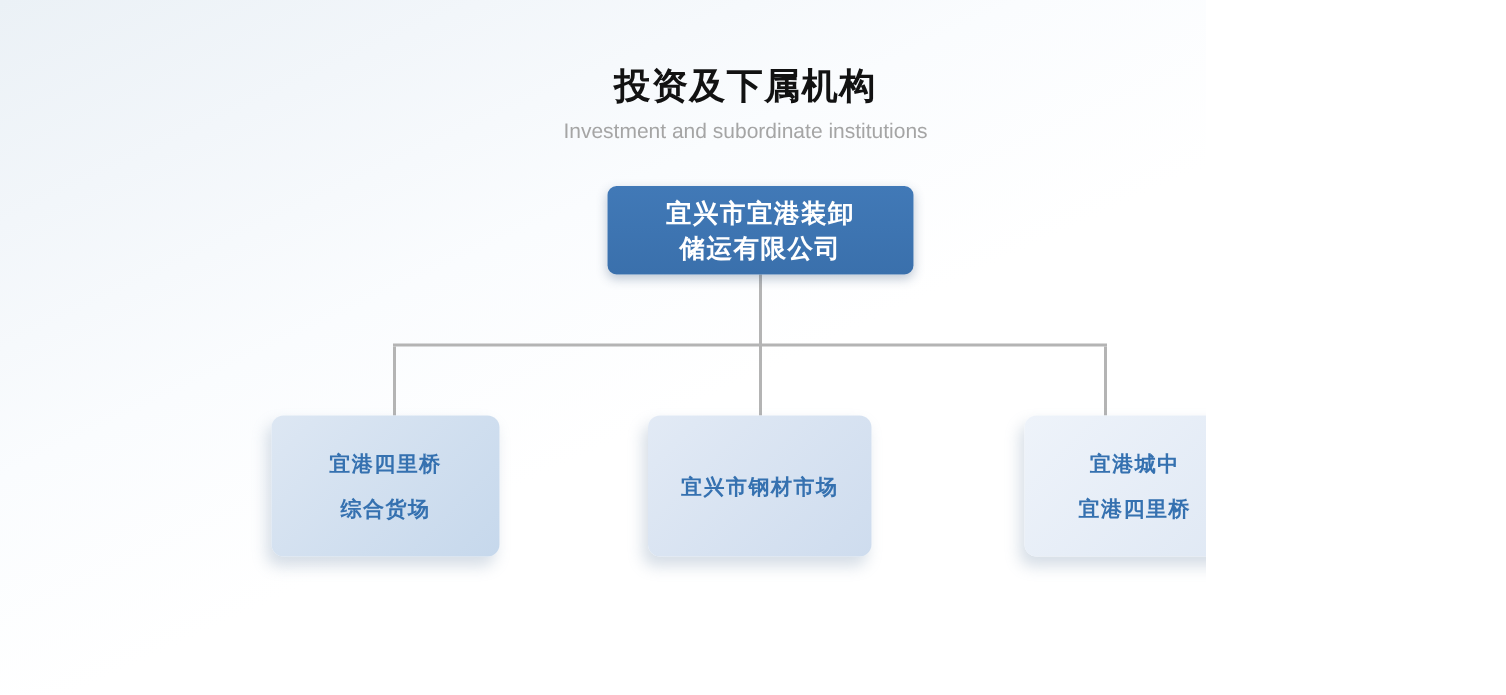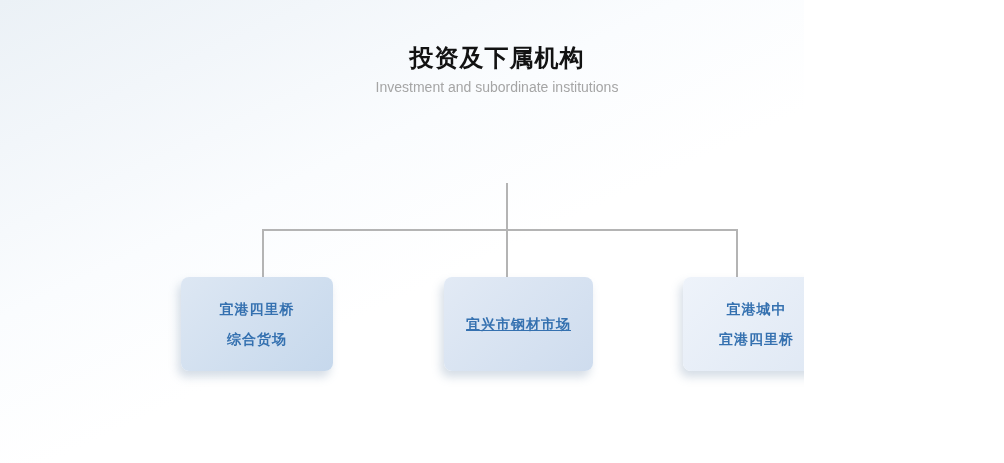--- a/index.html
+++ b/index.html
@@ -39,38 +39,42 @@
   
   .child-box {
     position: absolute; top: 277px; height: 94px;
     border-radius: 8px;
     display: flex; flex-direction: column; justify-content: center;
     text-align: center; font-weight: bold; font-size: 14px; line-height: 30px;
     color: #3571b0; letter-spacing: 1px;
     box-shadow: -3px 6px 10px rgba(125, 148, 178, 0.32);
   }
   .child-0 { left: 181px; width: 152px; background: linear-gradient(135deg, #dde7f3 0%, #c6d8ec 100%); }
-  .child-1 { left: 444px; width: 149px; background: linear-gradient(135deg, #e2eaf5 0%, #cedcee 100%); text-decoration: underline; }
+  .child-1 { left: 432px; width: 149px; background: linear-gradient(135deg, #e2eaf5 0%, #cedcee 100%); }
   .child-2 { left: 683px; width: 147px; background: linear-gradient(135deg, #eef3fa 0%, #dfe8f4 100%); }
 </style>
 </head>
 <body>
 
 <div class="canvas">
 
   <div class="header">
     <div class="title">投资及下属机构</div>
     <div class="subtitle">Investment and subordinate institutions</div>
   </div>
 
   <div class="connector conn-stem"></div>
   <div class="connector conn-crossbar"></div>
   <div class="connector conn-drop-left"></div>
   <div class="connector conn-drop-right"></div>
 
+  <div class="root-box">
+    <div>宜兴市宜港装卸</div>
+    <div>储运有限公司</div>
+  </div>
 
   <div class="child-box child-0">
     <div>宜港四里桥</div>
     <div>综合货场</div>
   </div>
 
   <div class="child-box child-1">
     <div>宜兴市钢材市场</div>
   </div>
 

